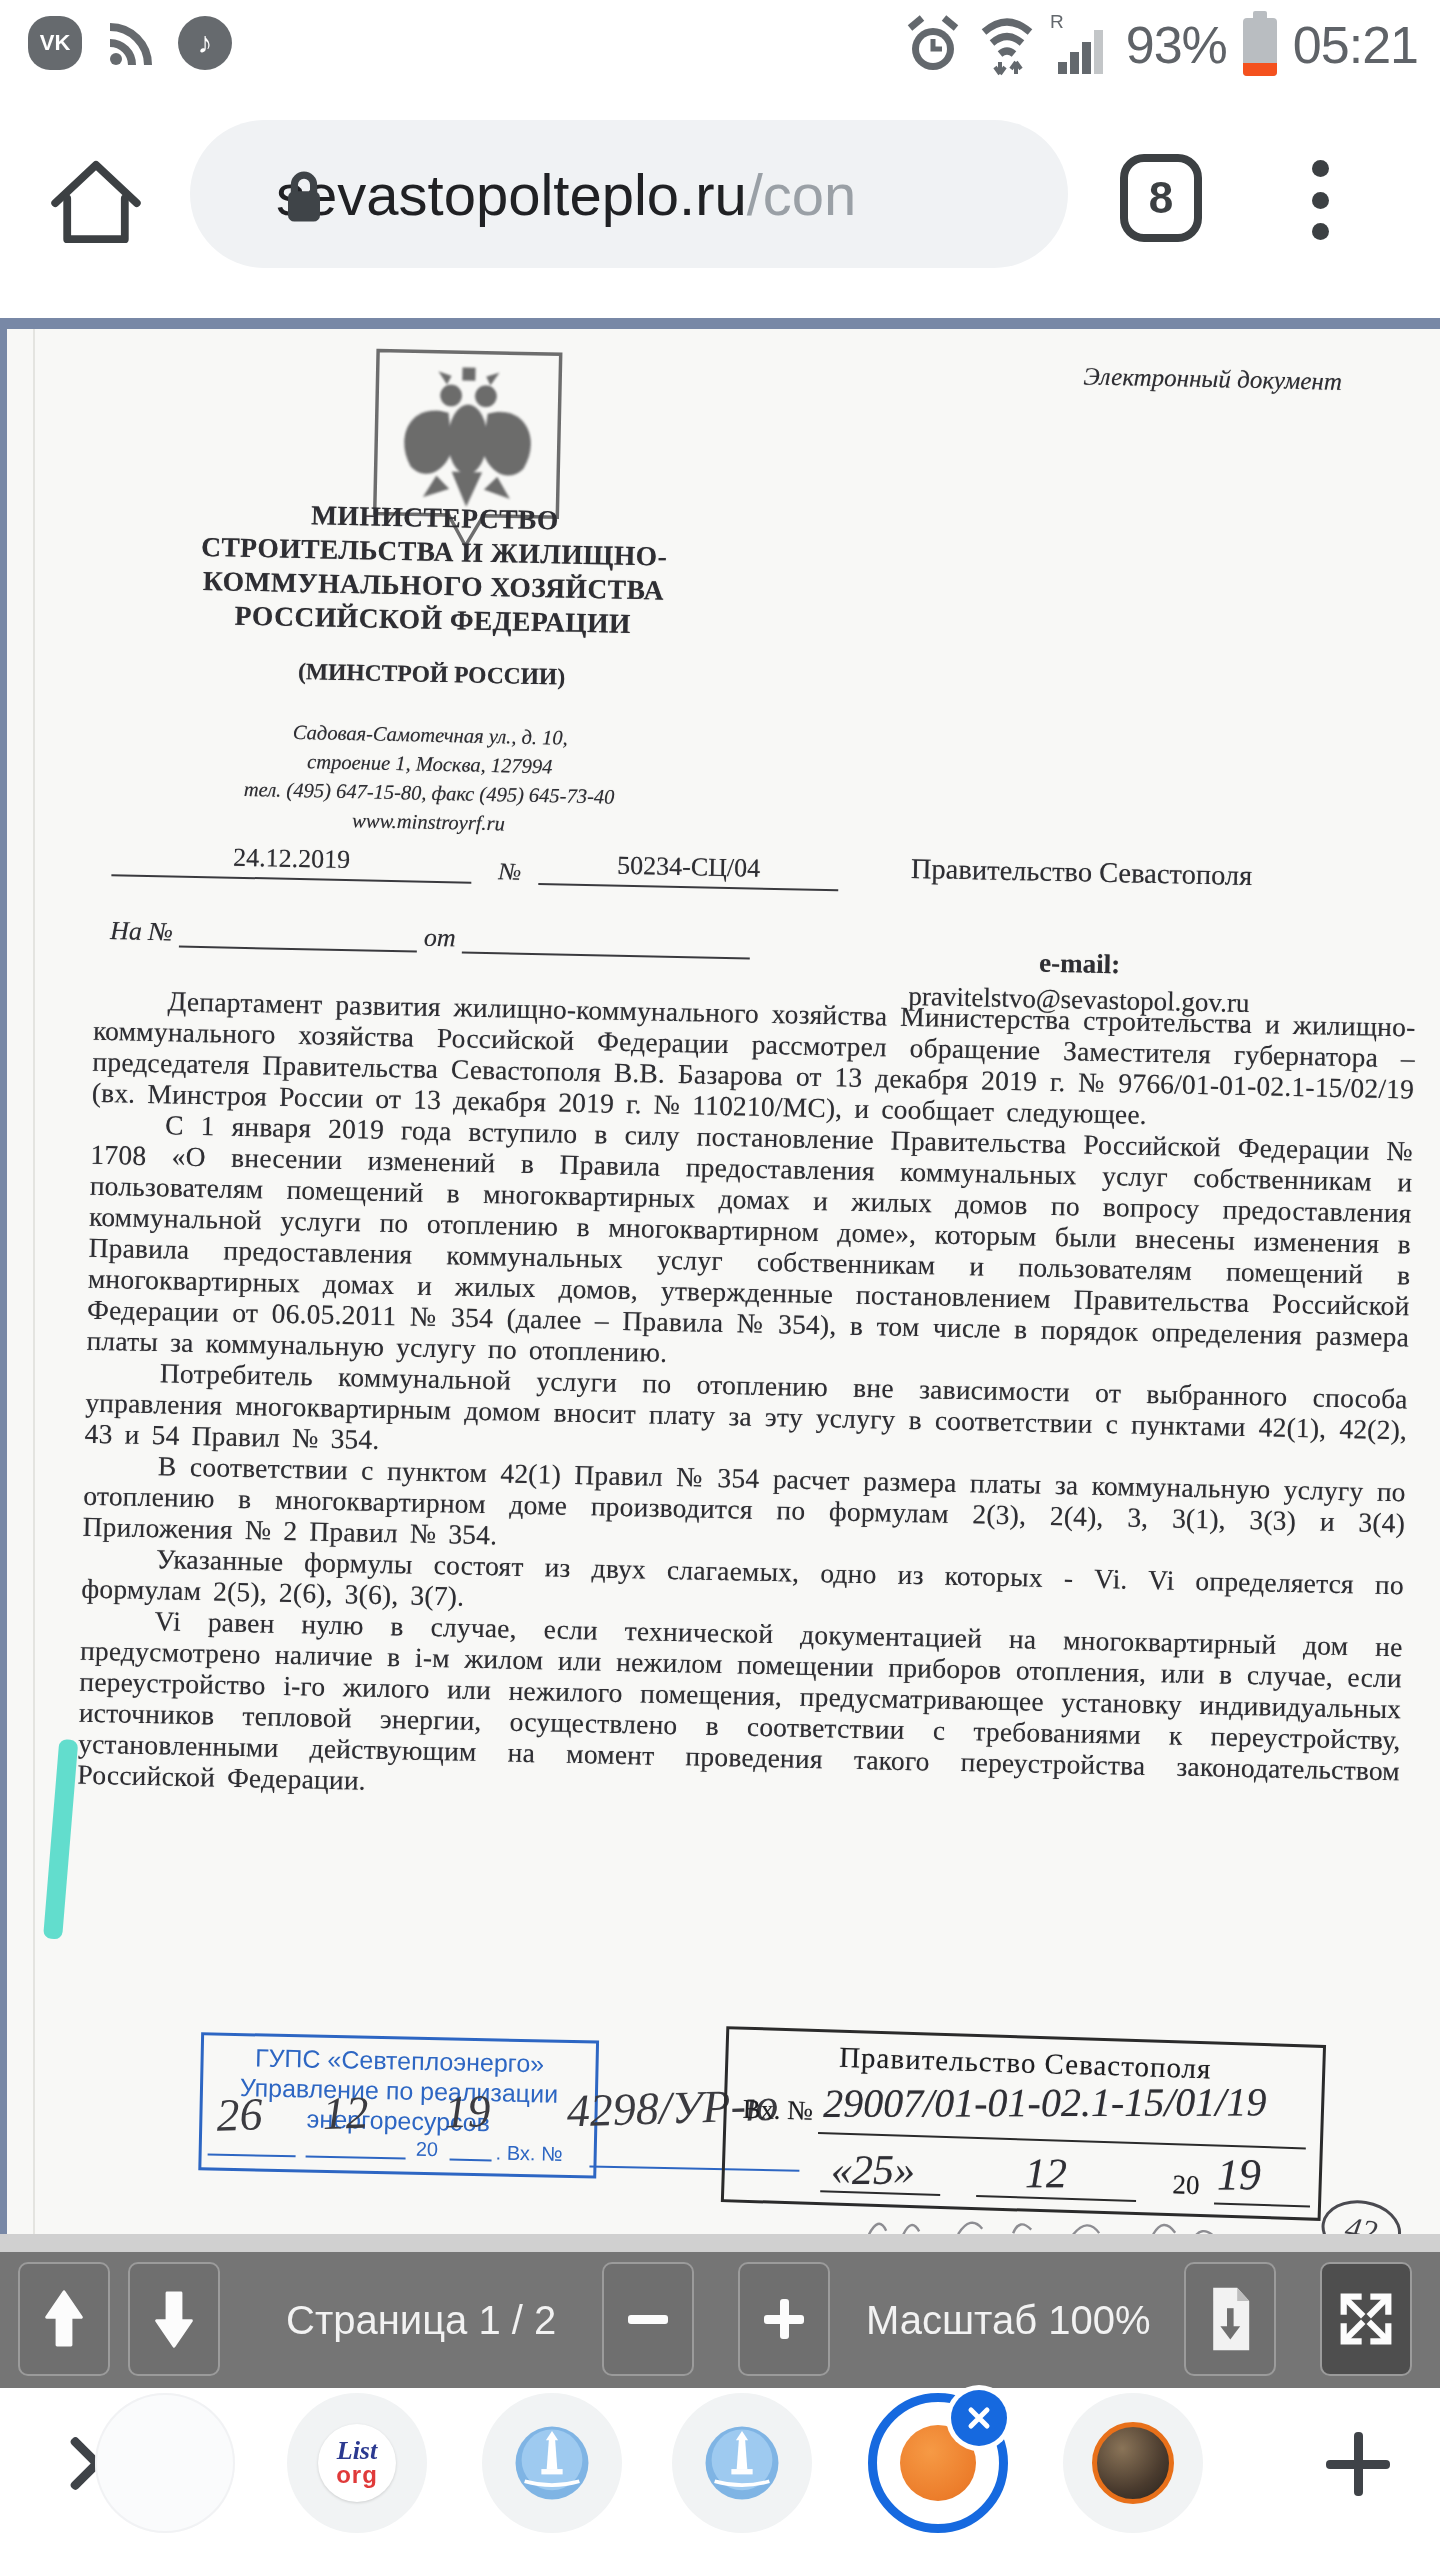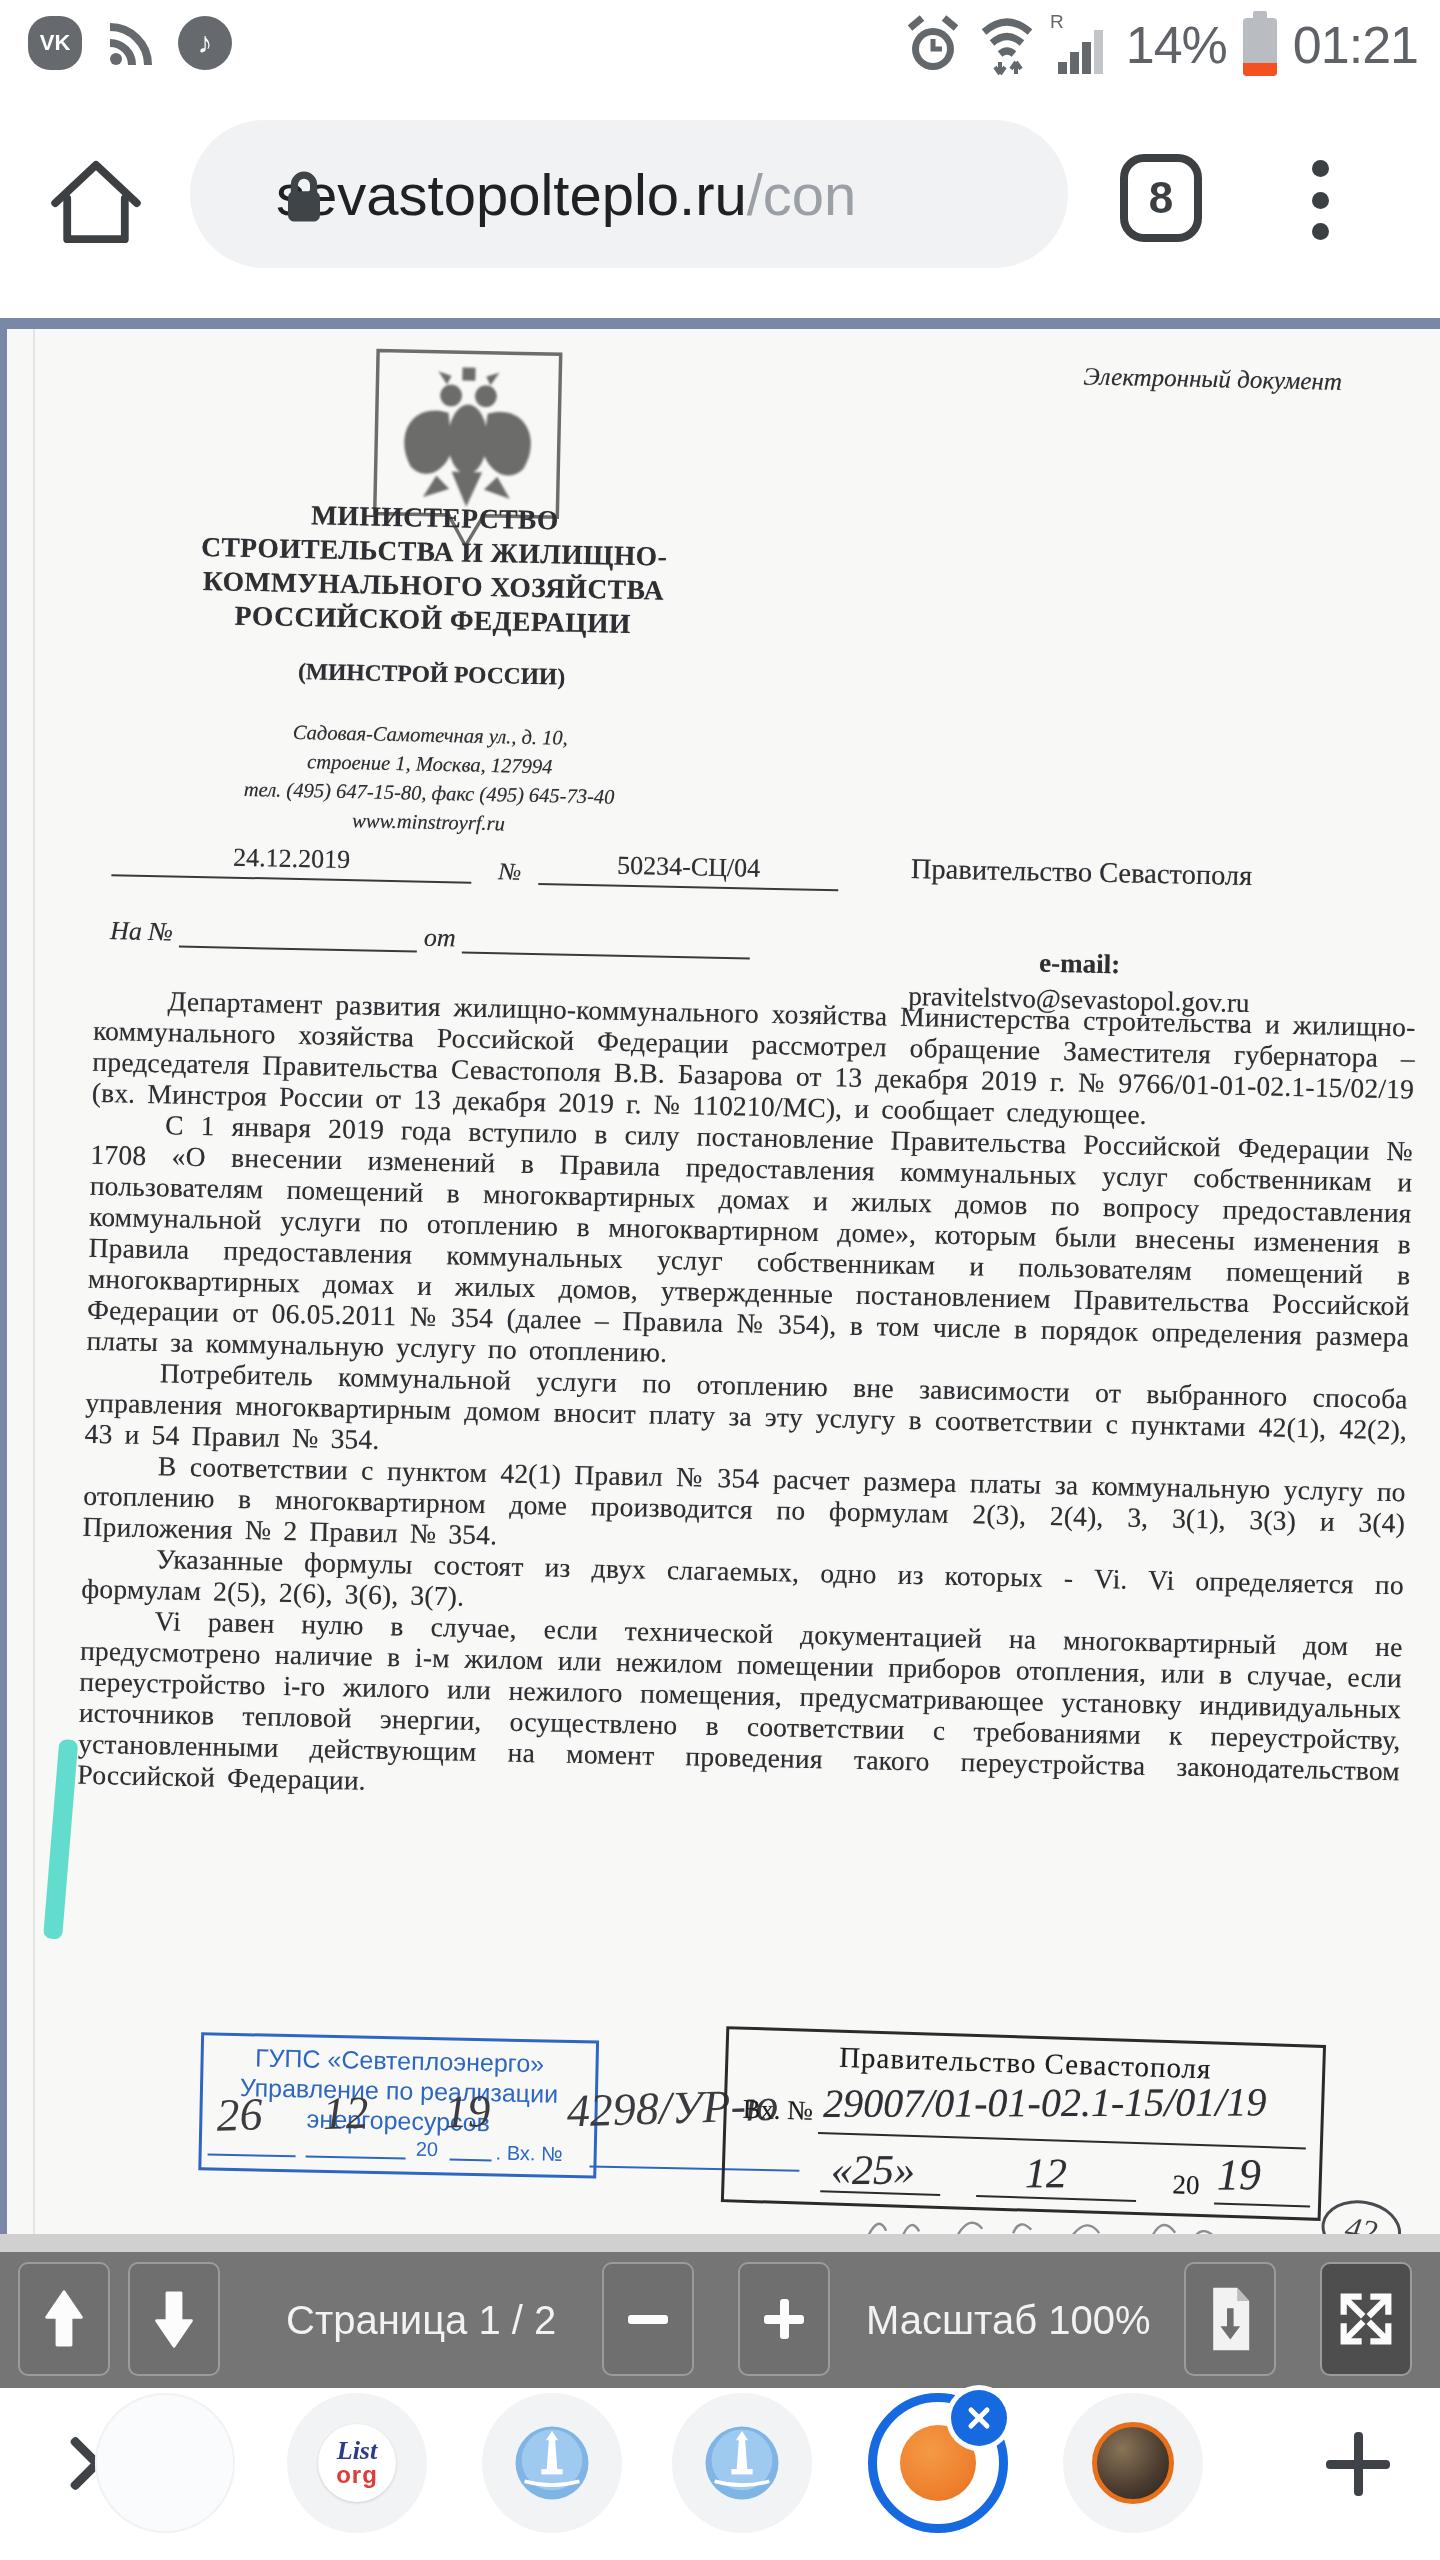--- a/index.html
+++ b/index.html
@@ -162,28 +162,28 @@
         <path d="M22 50 V62 M22 62 l-5 -7 M22 62 l5 -7" stroke="#63686d" stroke-width="4" fill="none"></path>
         <path d="M38 62 V50 M38 50 l-5 7 M38 50 l5 7" stroke="#63686d" stroke-width="4" fill="none"></path>
       </svg>
       <svg width="62" height="66" viewBox="0 0 62 66">
         <text x="0" y="16" font-size="19" fill="#63686d" font-family="Liberation Sans,sans-serif">R</text>
         <rect x="8" y="50" width="9" height="12" fill="#63686d"></rect>
         <rect x="20" y="40" width="9" height="22" fill="#63686d"></rect>
         <rect x="32" y="30" width="9" height="32" fill="#63686d"></rect>
         <rect x="44" y="18" width="9" height="44" fill="#c3c6c8"></rect>
       </svg>
-      <div class="sb-txt">14%</div>
+      <div class="sb-txt">93%</div>
       <div class="batt">
         <div class="nub"></div>
         <div class="bod">
             <div class="lvl"></div>
           </div>
       </div>
-      <div class="sb-txt">01:21</div>
+      <div class="sb-txt">05:21</div>
     </div>
   </div>
 
   <div class="browserbar">
     <svg class="homeicon" width="96" height="110" viewBox="0 0 160 170">
       <path d="M12 92 L80 28 L148 92" stroke="#3c4043" stroke-width="13" fill="none" stroke-linecap="round" stroke-linejoin="round"></path>
       <path d="M32 84 V152 H128 V84" stroke="#3c4043" stroke-width="13" fill="none" stroke-linecap="round" stroke-linejoin="round"></path>
     </svg>
     <div class="urlpill">
       <svg class="lock" width="52" height="64" viewBox="0 0 60 80">

